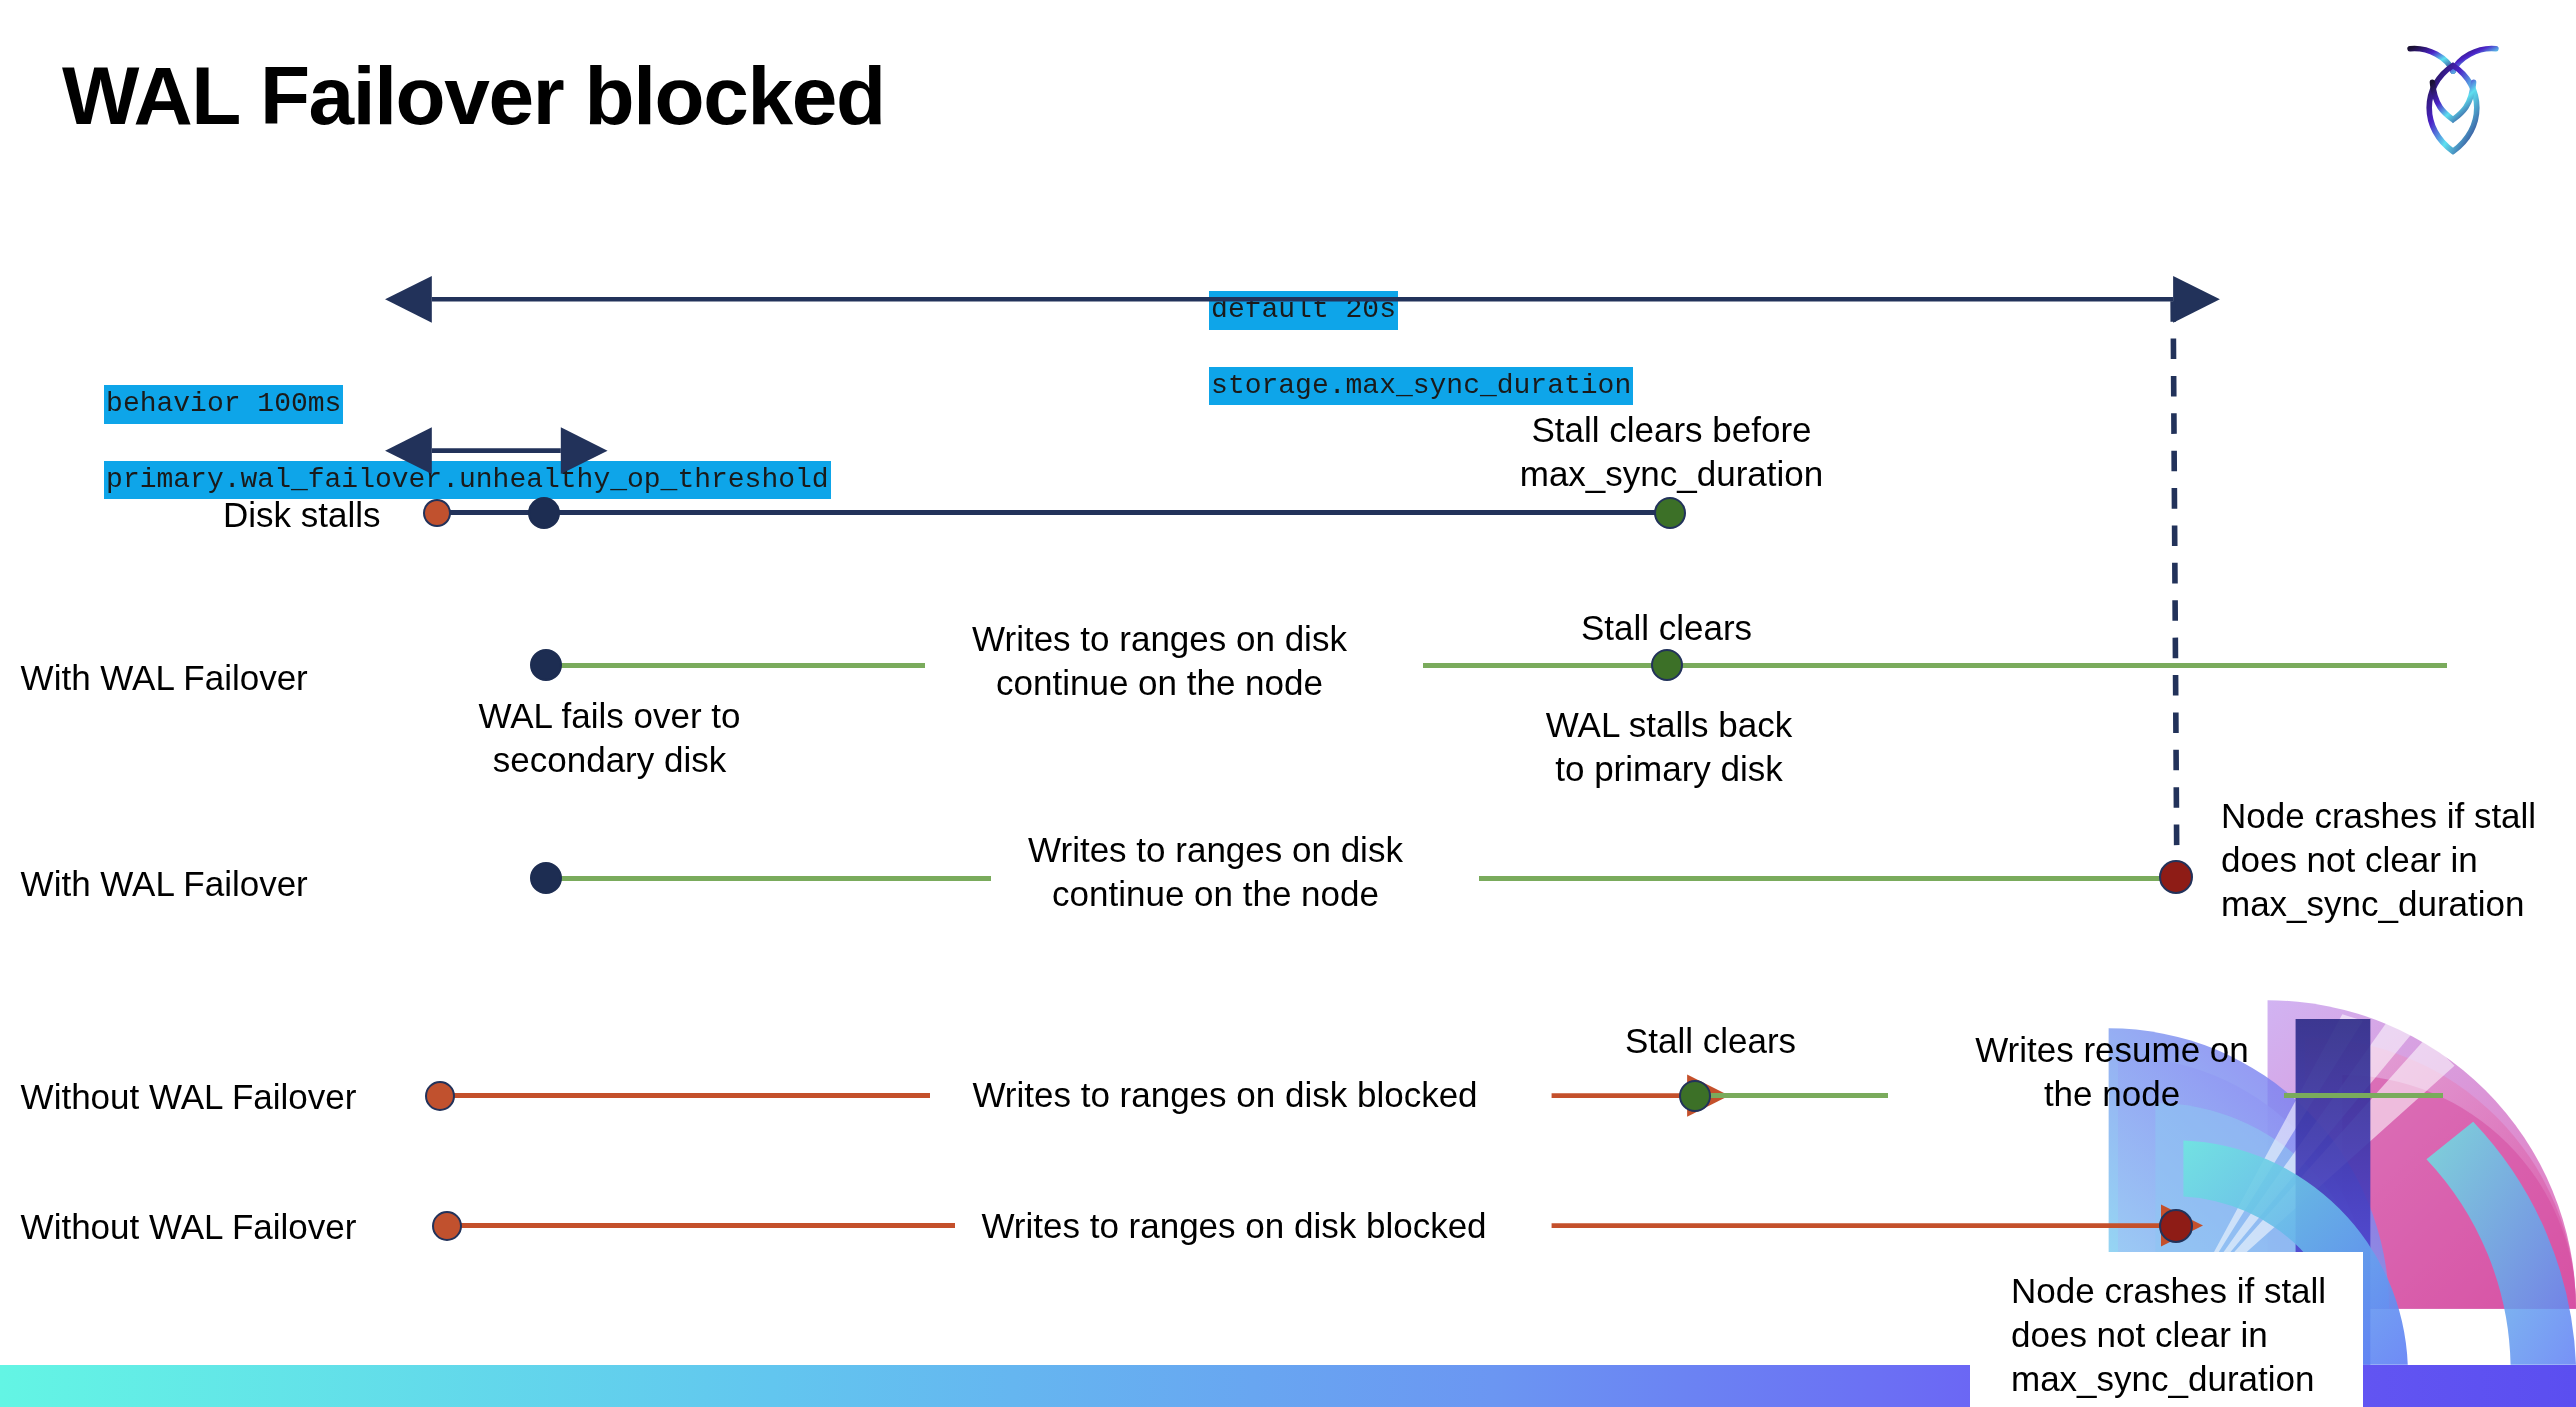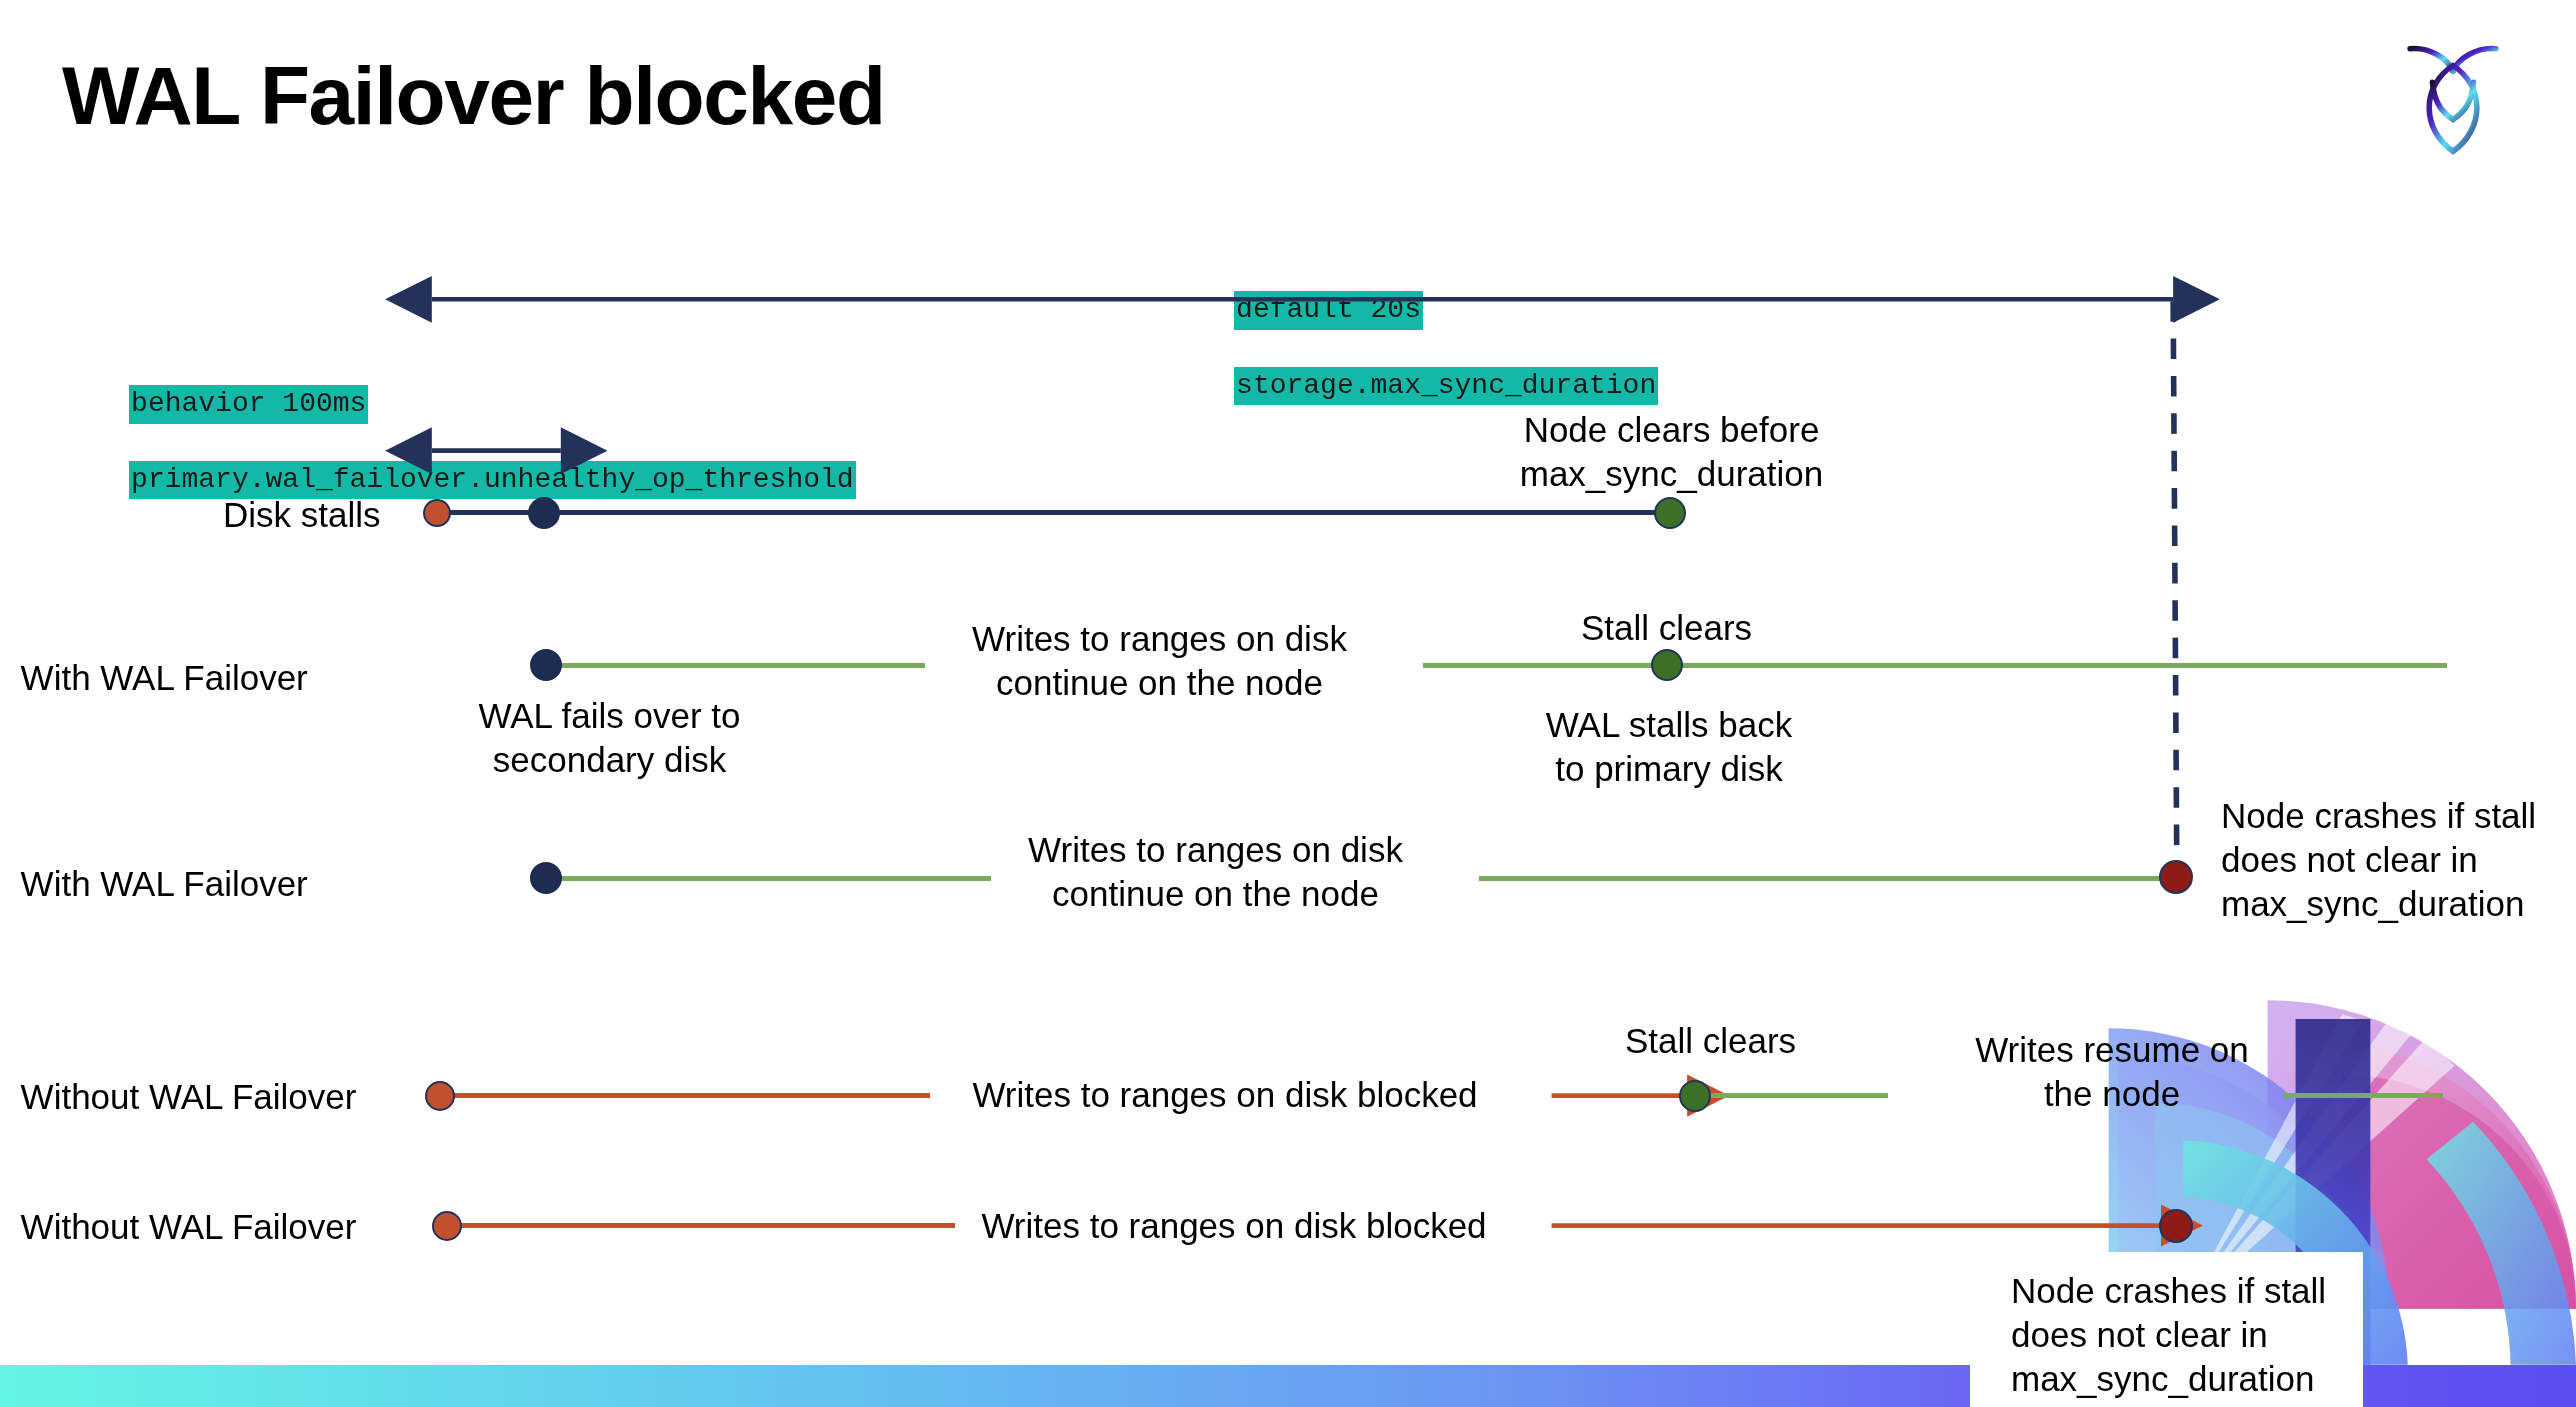--- a/index.html
+++ b/index.html
@@ -99,24 +99,23 @@
   
   .code-chip {
     position: absolute;
     font-family: "Liberation Mono", monospace;
     font-size: 28px;
     line-height: 1.32;
     color: #1a1a1a;
     white-space: pre;
   }
   .code-chip span {
-    background: #14b8a6;
+    background: #0ea5e9;
     display: inline-block;
     padding: 0.9px 1.9px;
-    margin-left: 25px;
   }
 
   
   svg.ov {
     position: absolute;
     left: 0;
     top: 0;
     width: 2576px;
     height: 1408px;
     pointer-events: none;
@@ -244,21 +243,21 @@
     <line x1="1660" y1="1172" x2="1805" y2="1172" stroke="#c4502b" stroke-width="5" marker-end="url(#redArrowR)"></line>
 
     <line x1="1660" y1="1311" x2="2312" y2="1311" stroke="#c4502b" stroke-width="5" marker-end="url(#redArrowR)"></line>
   </svg>
 
   <div class="row-label" style="left:223px; top:495px;">Disk stalls</div>
   <div class="line navy" style="left:437px; top:510px; width:1234px;"></div>
   <div class="dot red" style="left:423px; top:499px; width:28px; height:28px;"></div>
   <div class="dot navy" style="left:528px; top:497px; width:32px; height:32px;"></div>
   <div class="dot green" style="left:1654px; top:497px; width:32px; height:32px;"></div>
-  <div class="note" style="left:1475px; top:408px; width:393px;">Node clears before
+  <div class="note" style="left:1475px; top:408px; width:393px;">Stall clears before
 max_sync_duration</div>
 
   <div class="row-label" style="left:20.6px; top:658px;">With WAL Failover</div>
   <div class="line green" style="left:542px; top:663px; width:383px;"></div>
   <div class="line green" style="left:1423px; top:663px; width:1024px;"></div>
   <div class="dot navy" style="left:530px; top:649px; width:32px; height:32px;"></div>
   <div class="dot green" style="left:1651px; top:649px; width:32px; height:32px;"></div>
   <div class="note" style="left:432px; top:694px; width:355px;">WAL fails over to
 secondary disk</div>
   <div class="note" style="left:935px; top:617px; width:449px;">Writes to ranges on disk

